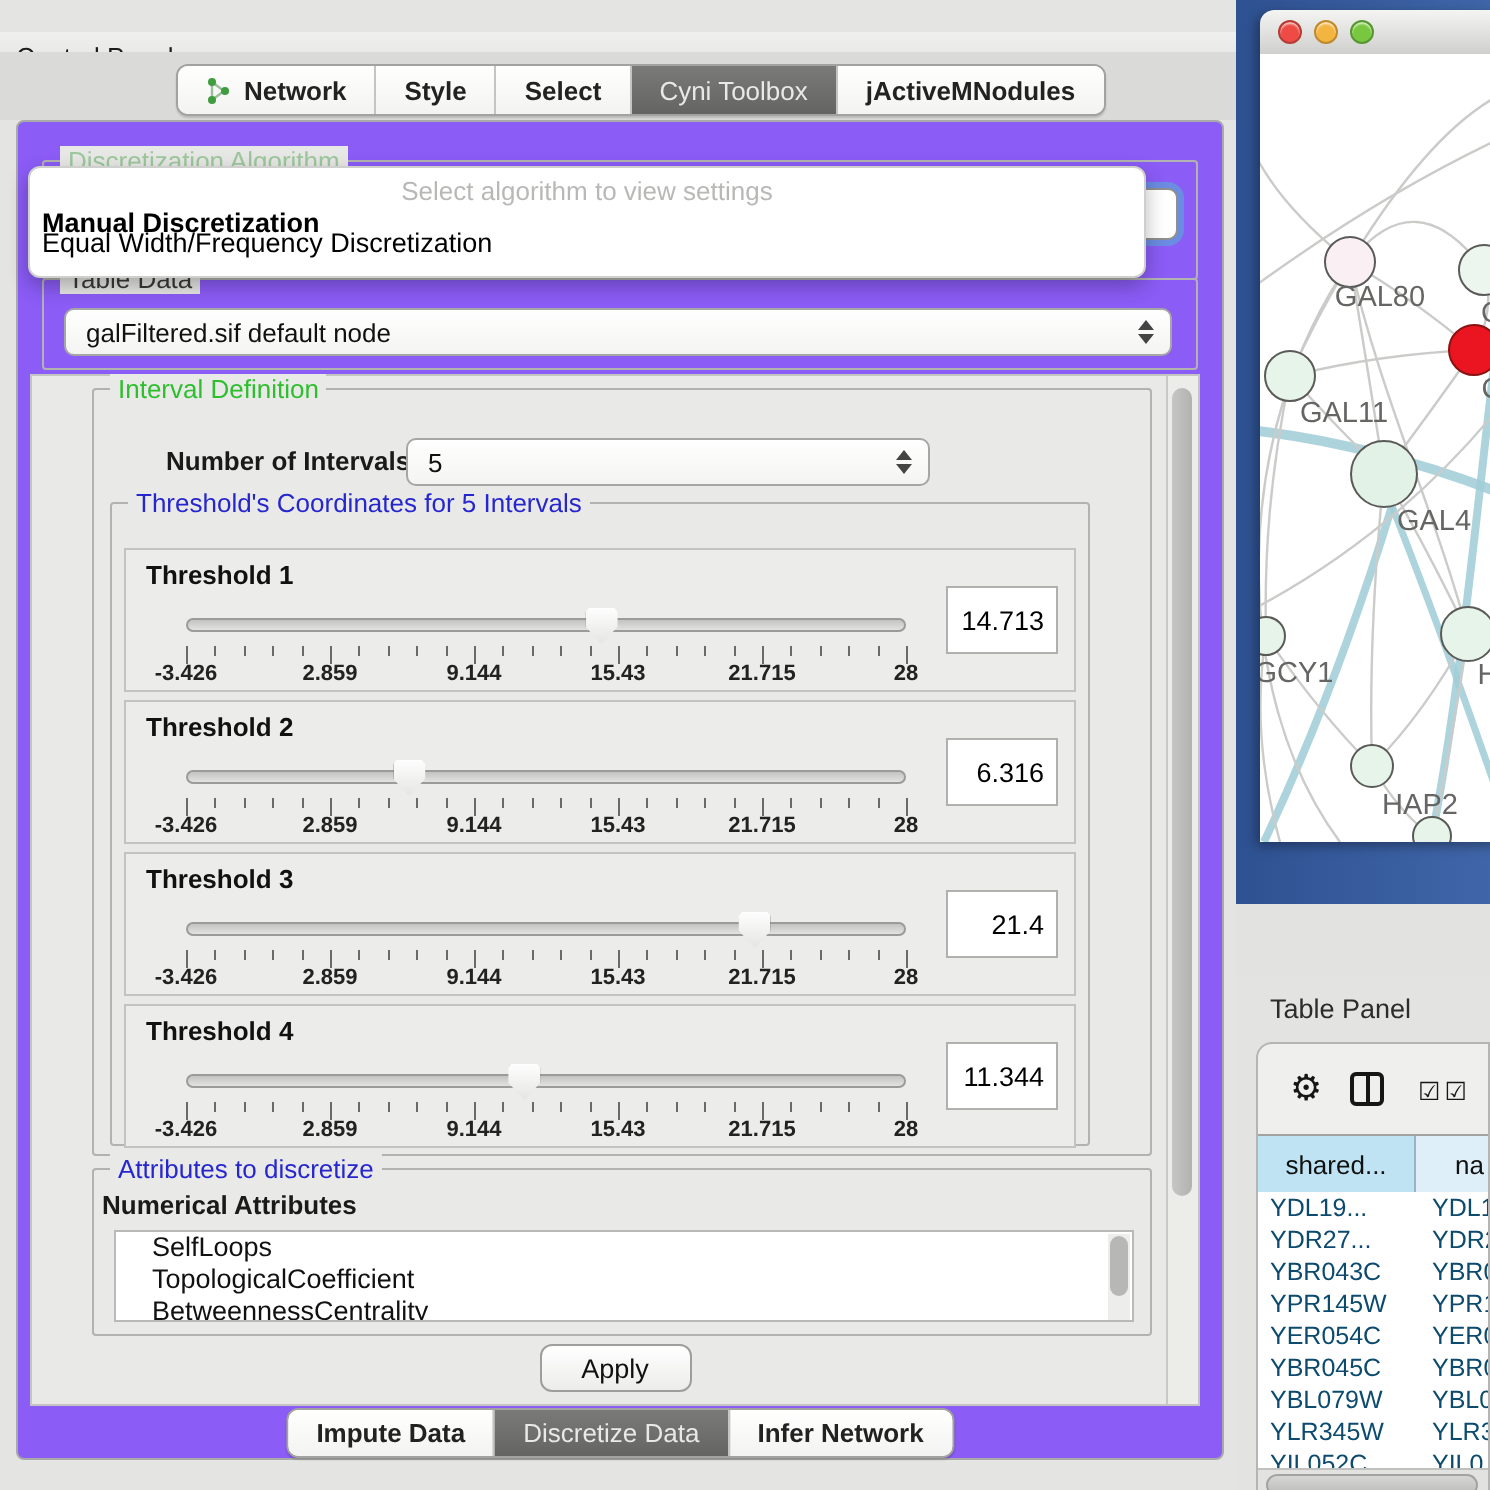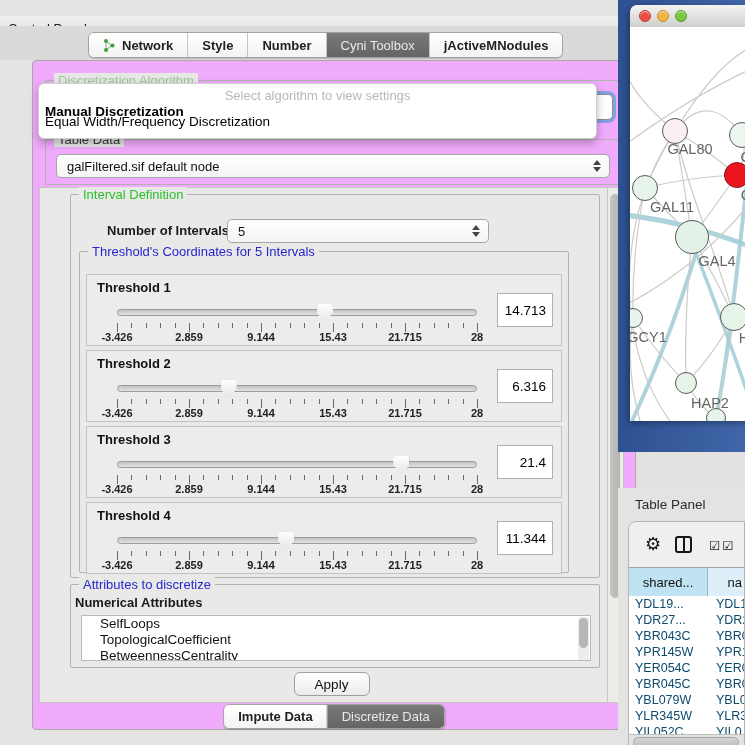--- a/index.html
+++ b/index.html
@@ -12,21 +12,21 @@
   .titlebar .ttl{position:absolute;left:8px;top:5px;font-size:13px;color:#1c1c1c;}
   .tb-float{position:absolute;right:36px;top:7px;width:11px;height:11px;border:2px solid #2a2a2a;border-radius:2px;}
   .tb-close{position:absolute;right:12px;top:4px;font-size:14px;font-weight:bold;color:#111;}
   .tabstrip{position:absolute;left:0;top:26px;width:618px;height:34px;background:#dadad8;}
   .segctl{position:absolute;display:flex;border:1px solid #a2a2a0;border-radius:6px;overflow:hidden;background:#fff;box-shadow:0 1px 1px rgba(0,0,0,.15);}
   .segctl.top{left:88px;top:6px;height:24px;}
   .seg{display:flex;align-items:center;gap:6px;padding:0 14px;font-size:13px;font-weight:bold;color:#222;border-left:1px solid #c4c4c2;background:linear-gradient(#ffffff,#f3f3f1);white-space:nowrap;}
   .seg:first-child{border-left:none;}
   .seg.sel{background:linear-gradient(#7a7a78,#646462);color:#e9e9e7;font-weight:normal;}
   
-  .frame{position:absolute;left:8px;top:60px;width:602px;height:668px;border:1px solid #a9a9a7;border-radius:4px;background:#f0abfc;margin-left:24px;}
+  .frame{position:absolute;left:8px;top:60px;width:602px;height:668px;border:1px solid #a9a9a7;border-radius:4px;background:#8b5cf6;}
   .group{position:absolute;border:1px solid #b2b2b0;border-radius:2px;}
   .group-title{position:absolute;top:-8px;left:8px;background:#e7e7e5;padding:0 4px;font-size:13px;line-height:15px;white-space:nowrap;}
   .gt-green{color:#2ebe2e;}
   .gt-faded{color:#9cc79c;}
   .gt-blue{color:#2626cf;}
   .gt-dark{color:#3a3a3a;}
   .combo{position:absolute;background:linear-gradient(#ffffff,#f4f4f2);border:1px solid #a6a6a4;border-radius:5px;font-size:13px;color:#111;display:flex;align-items:center;padding-left:10px;box-sizing:border-box;}
   .stepper{position:absolute;right:8px;top:50%;transform:translateY(-50%);display:flex;flex-direction:column;gap:2px;}
   .stepper .up{width:0;height:0;border-left:4px solid transparent;border-right:4px solid transparent;border-bottom:5px solid #444;}
   .stepper .dn{width:0;height:0;border-left:4px solid transparent;border-right:4px solid transparent;border-top:5px solid #444;}
@@ -108,21 +108,21 @@
               <circle cx="3" cy="3" r="2" fill="#3f9c3f"></circle>
               <circle cx="3" cy="12" r="2" fill="#3f9c3f"></circle>
               <circle cx="9.5" cy="7.5" r="2" fill="#3f9c3f"></circle>
             </svg>
             <span>Network</span>
           </div>
           <div class="seg">
             <span>Style</span>
           </div>
           <div class="seg">
-            <span>Number</span>
+            <span>Select</span>
           </div>
           <div class="seg sel">
             <span>Cyni Toolbox</span>
           </div>
           <div class="seg">
             <span>jActiveMNodules</span>
           </div>
         </div>
     </div>
 
@@ -349,20 +349,23 @@
           </div>
       </div>
 
       <div class="segctl bottom" id="bottomTabs">
           <div class="seg">
             <span>Impute Data</span>
           </div>
           <div class="seg sel">
             <span>Discretize Data</span>
           </div>
+          <div class="seg">
+            <span>Infer Network</span>
+          </div>
         </div>
     </div>
   </div>
 
   <div class="desktop">
     <div class="netwin">
       <div class="mtitle">
         <span class="tl red"></span>
         <span class="tl yel"></span>
         <span class="tl grn"></span>

